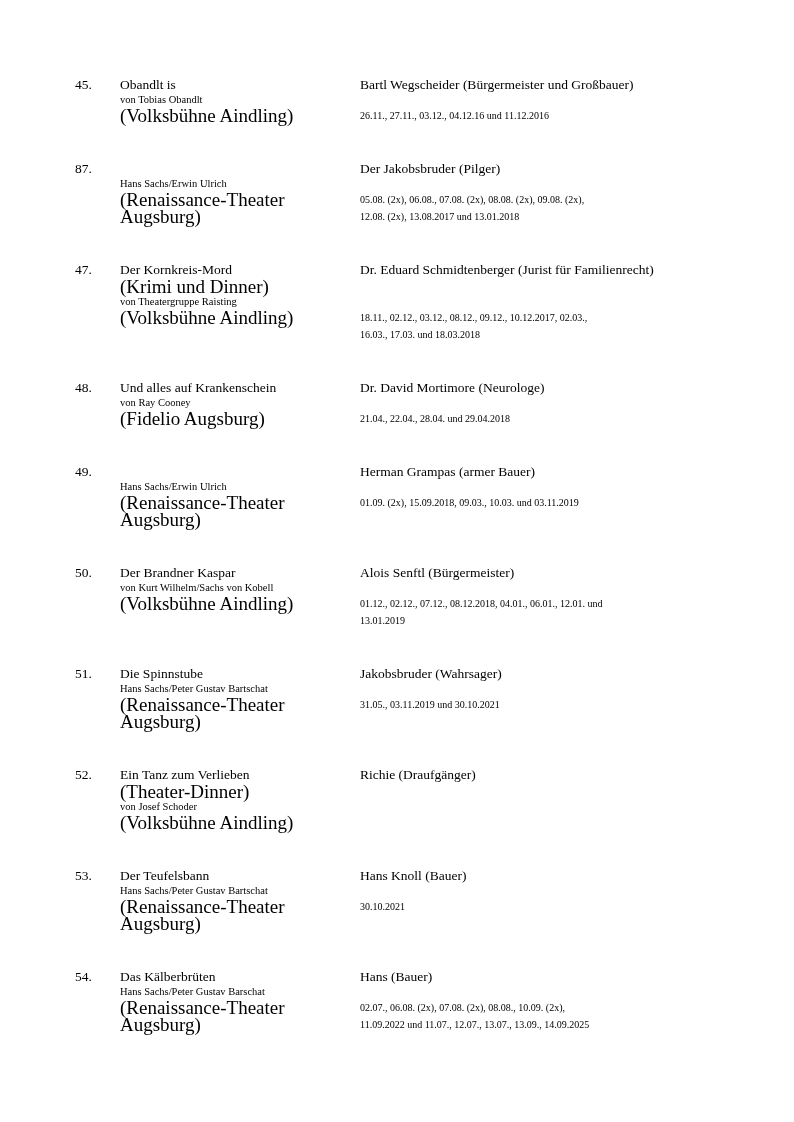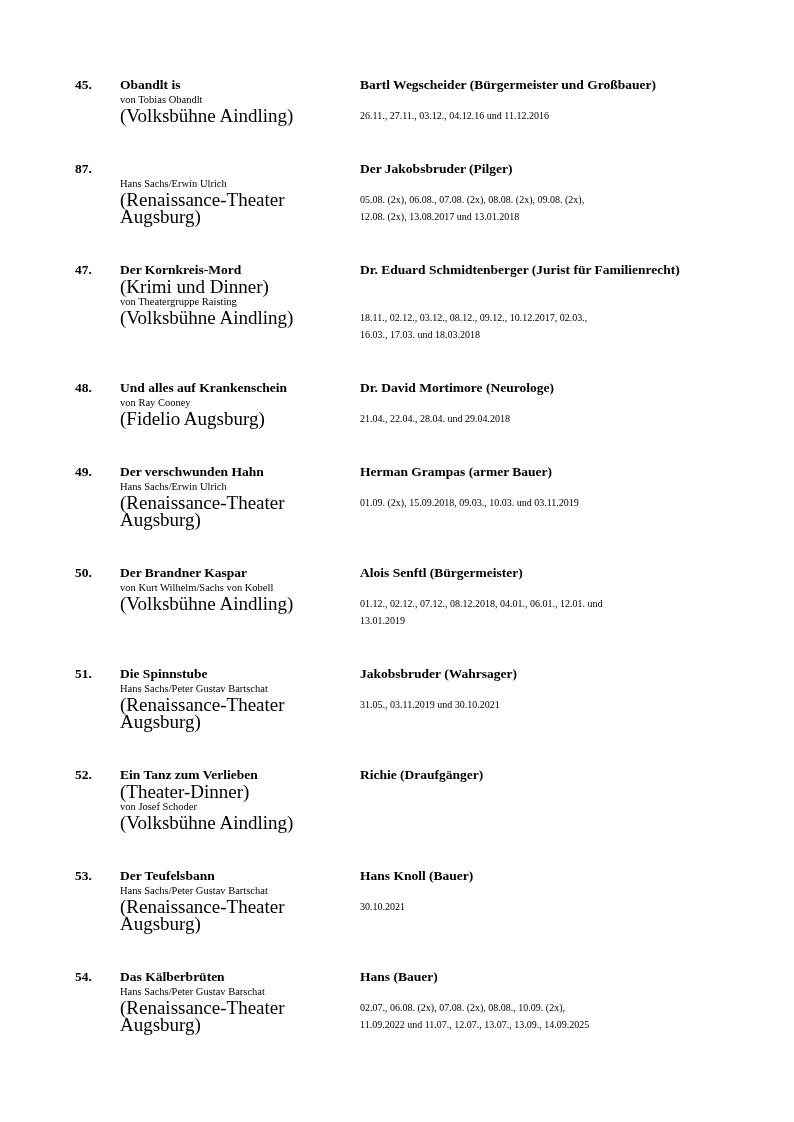--- a/index.html
+++ b/index.html
@@ -24,21 +24,21 @@
     margin-bottom: 36px;
   }
   .r1 { grid-row: 1; }
   .r2 { grid-row: 2; }
   .r3 { grid-row: 3; }
   .r4 { grid-row: 4; }
   .c1 { grid-column: 1; }
   .c2 { grid-column: 2; }
   .c3 { grid-column: 3; }
   .num, .title, .role {
-    font-weight: bold;
+    font-weight: normal;
     font-size: 13.5px;
     line-height: 17px;
   }
   .subtitle, .theater {
     font-size: 19px;
     line-height: 17px;
   }
   .author {
     font-size: 10.5px;
     line-height: 14px;
@@ -87,21 +87,20 @@
     <div class="num r1 c1">48.</div>
     <div class="title r1 c2">Und alles auf Krankenschein</div>
     <div class="role r1 c3">Dr. David Mortimore (Neurologe)</div>
     <div class="author r2 c2">von Ray Cooney</div>
     <div class="theater r3 c2">(Fidelio Augsburg)</div>
     <div class="dates r3 c3">21.04., 22.04., 28.04. und 29.04.2018</div>
   </div>
 
   <div class="entry">
     <div class="num r1 c1">49.</div>
-    <div class="title r1 c2">Der verschwunden Hahn</div>
     <div class="role r1 c3">Herman Grampas (armer Bauer)</div>
     <div class="author r2 c2">Hans Sachs/Erwin Ulrich</div>
     <div class="theater r3 c2">(Renaissance-Theater Augsburg)</div>
     <div class="dates r3 c3">01.09. (2x), 15.09.2018, 09.03., 10.03. und 03.11.2019</div>
   </div>
 
   <div class="entry">
     <div class="num r1 c1">50.</div>
     <div class="title r1 c2">Der Brandner Kaspar</div>
     <div class="role r1 c3">Alois Senftl (Bürgermeister)</div>

